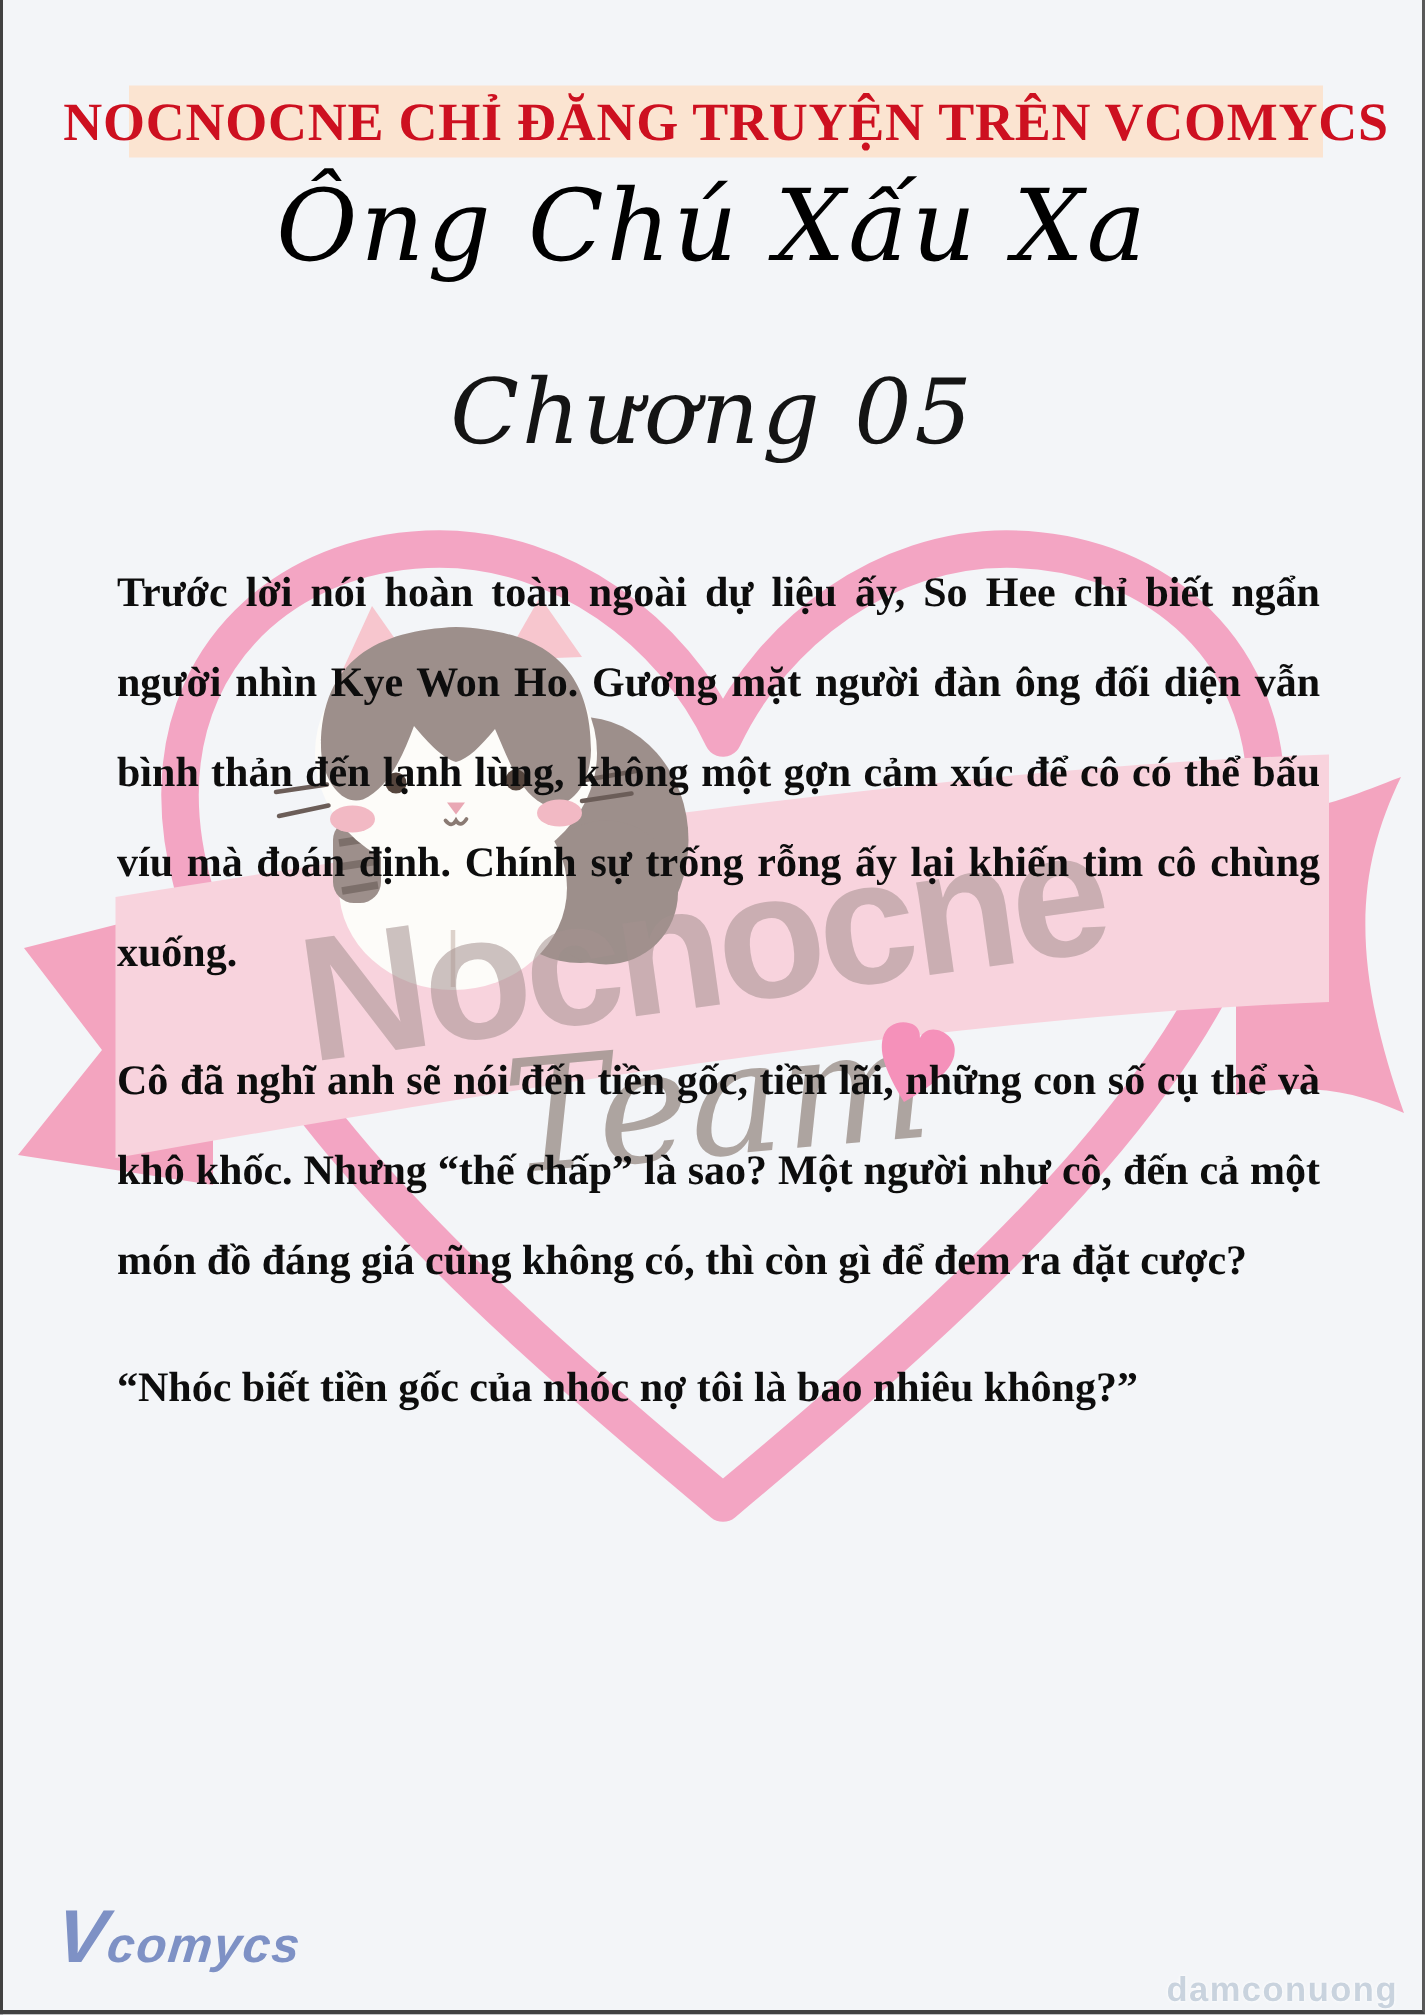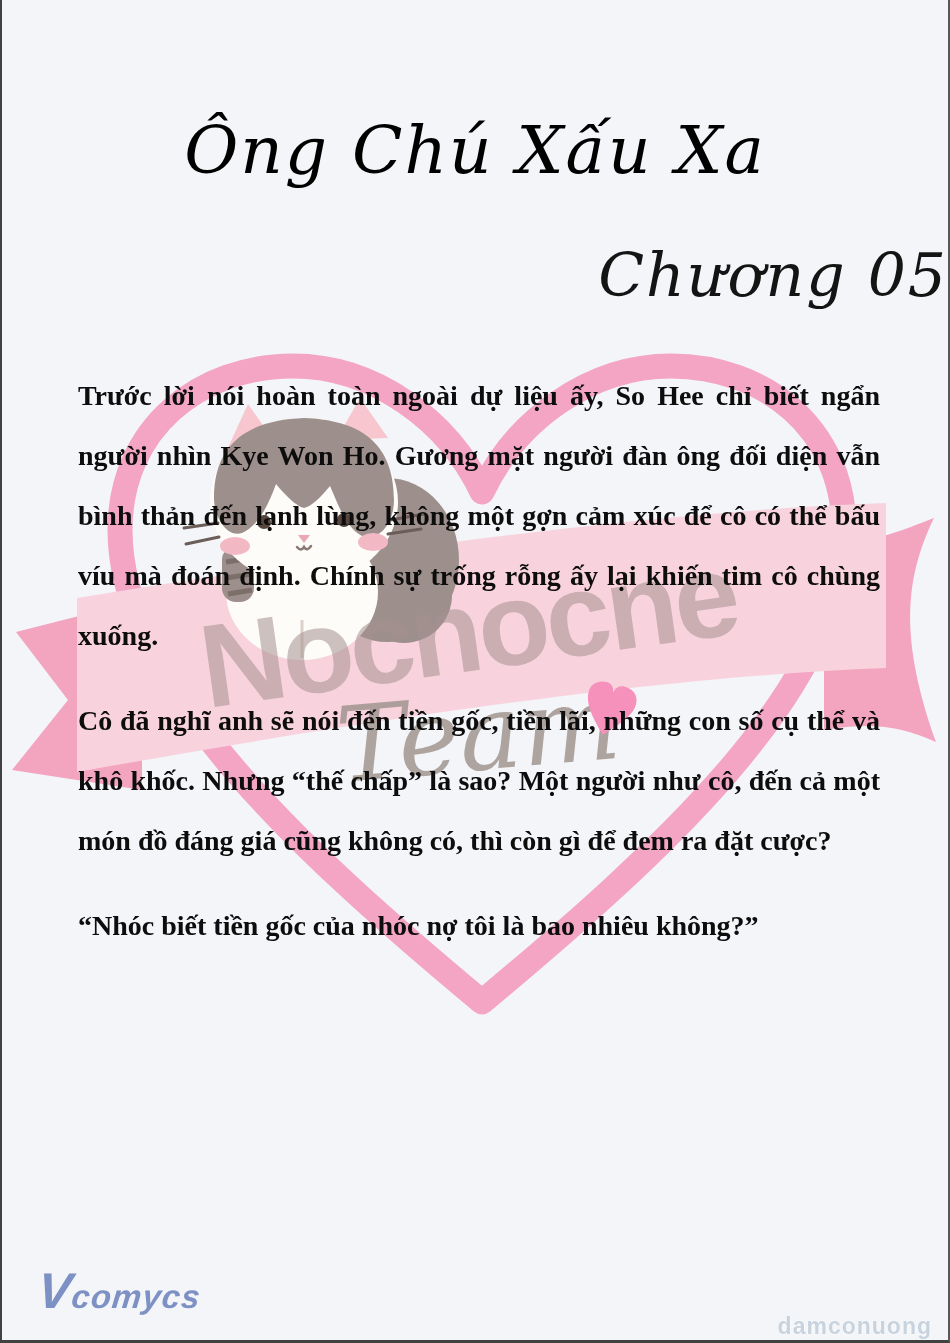--- a/index.html
+++ b/index.html
@@ -49,21 +49,21 @@
     font-style: italic;
     font-size: 66px;
     color: #000000;
     letter-spacing: 2px;
     z-index: 2;
   }
   .chapter-title {
     position: absolute;
     left: 0; top: 240px;
     width: 100%;
-    text-align: right;
+    text-align: center;
     font-family: "DejaVu Serif", serif;
     font-style: italic;
     font-size: 60px;
     color: #141414;
     letter-spacing: 2px;
     z-index: 2;
   }
   .content {
     position: absolute;
     left: 76px; top: 366px;
@@ -169,20 +169,23 @@
       <path d="M 300 620 L 300 658" stroke="#ddd2cb" stroke-width="3"></path>
     </g>
 
     <text x="205" y="708" transform="rotate(-8 205 708)" font-family="Liberation Sans, sans-serif" font-weight="bold" font-size="118" letter-spacing="-4" fill="#a59190" opacity="0.55">Nocnocne</text>
 
     <text x="338" y="782" transform="rotate(-5 338 782)" font-family="DejaVu Serif, serif" font-style="italic" font-size="104" fill="#9c918b" opacity="0.8">Team</text>
 
     <path transform="translate(588,678) rotate(14)" d="M 26 52 C 10 36, 2 25, 2 14 C 2 5, 9 0, 17 0 C 22 0, 25 3, 26 8 C 27 3, 31 0, 36 0 C 44 0, 51 5, 51 14 C 51 25, 42 36, 26 52 Z" fill="#f591ba"></path>
   </svg>
 
+  <div class="banner">
+    <span>NOCNOCNE CHỈ ĐĂNG TRUYỆN TRÊN VCOMYCS</span>
+  </div>
 
   <div class="series-title">Ông Chú Xấu Xa</div>
   <div class="chapter-title">Chương 05</div>
 
   <div class="content">
     <p>Trước lời nói hoàn toàn ngoài dự liệu ấy, So Hee chỉ biết ngẩn người nhìn Kye Won Ho. Gương mặt người đàn ông đối diện vẫn bình thản đến lạnh lùng, không một gợn cảm xúc để cô có thể bấu víu mà đoán định. Chính sự trống rỗng ấy lại khiến tim cô chùng xuống.</p>
     <p>Cô đã nghĩ anh sẽ nói đến tiền gốc, tiền lãi, những con số cụ thể và khô khốc. Nhưng “thế chấp” là sao? Một người như cô, đến cả một món đồ đáng giá cũng không có, thì còn gì để đem ra đặt cược?</p>
     <p>“Nhóc biết tiền gốc của nhóc nợ tôi là bao nhiêu không?”</p>
   </div>
 

